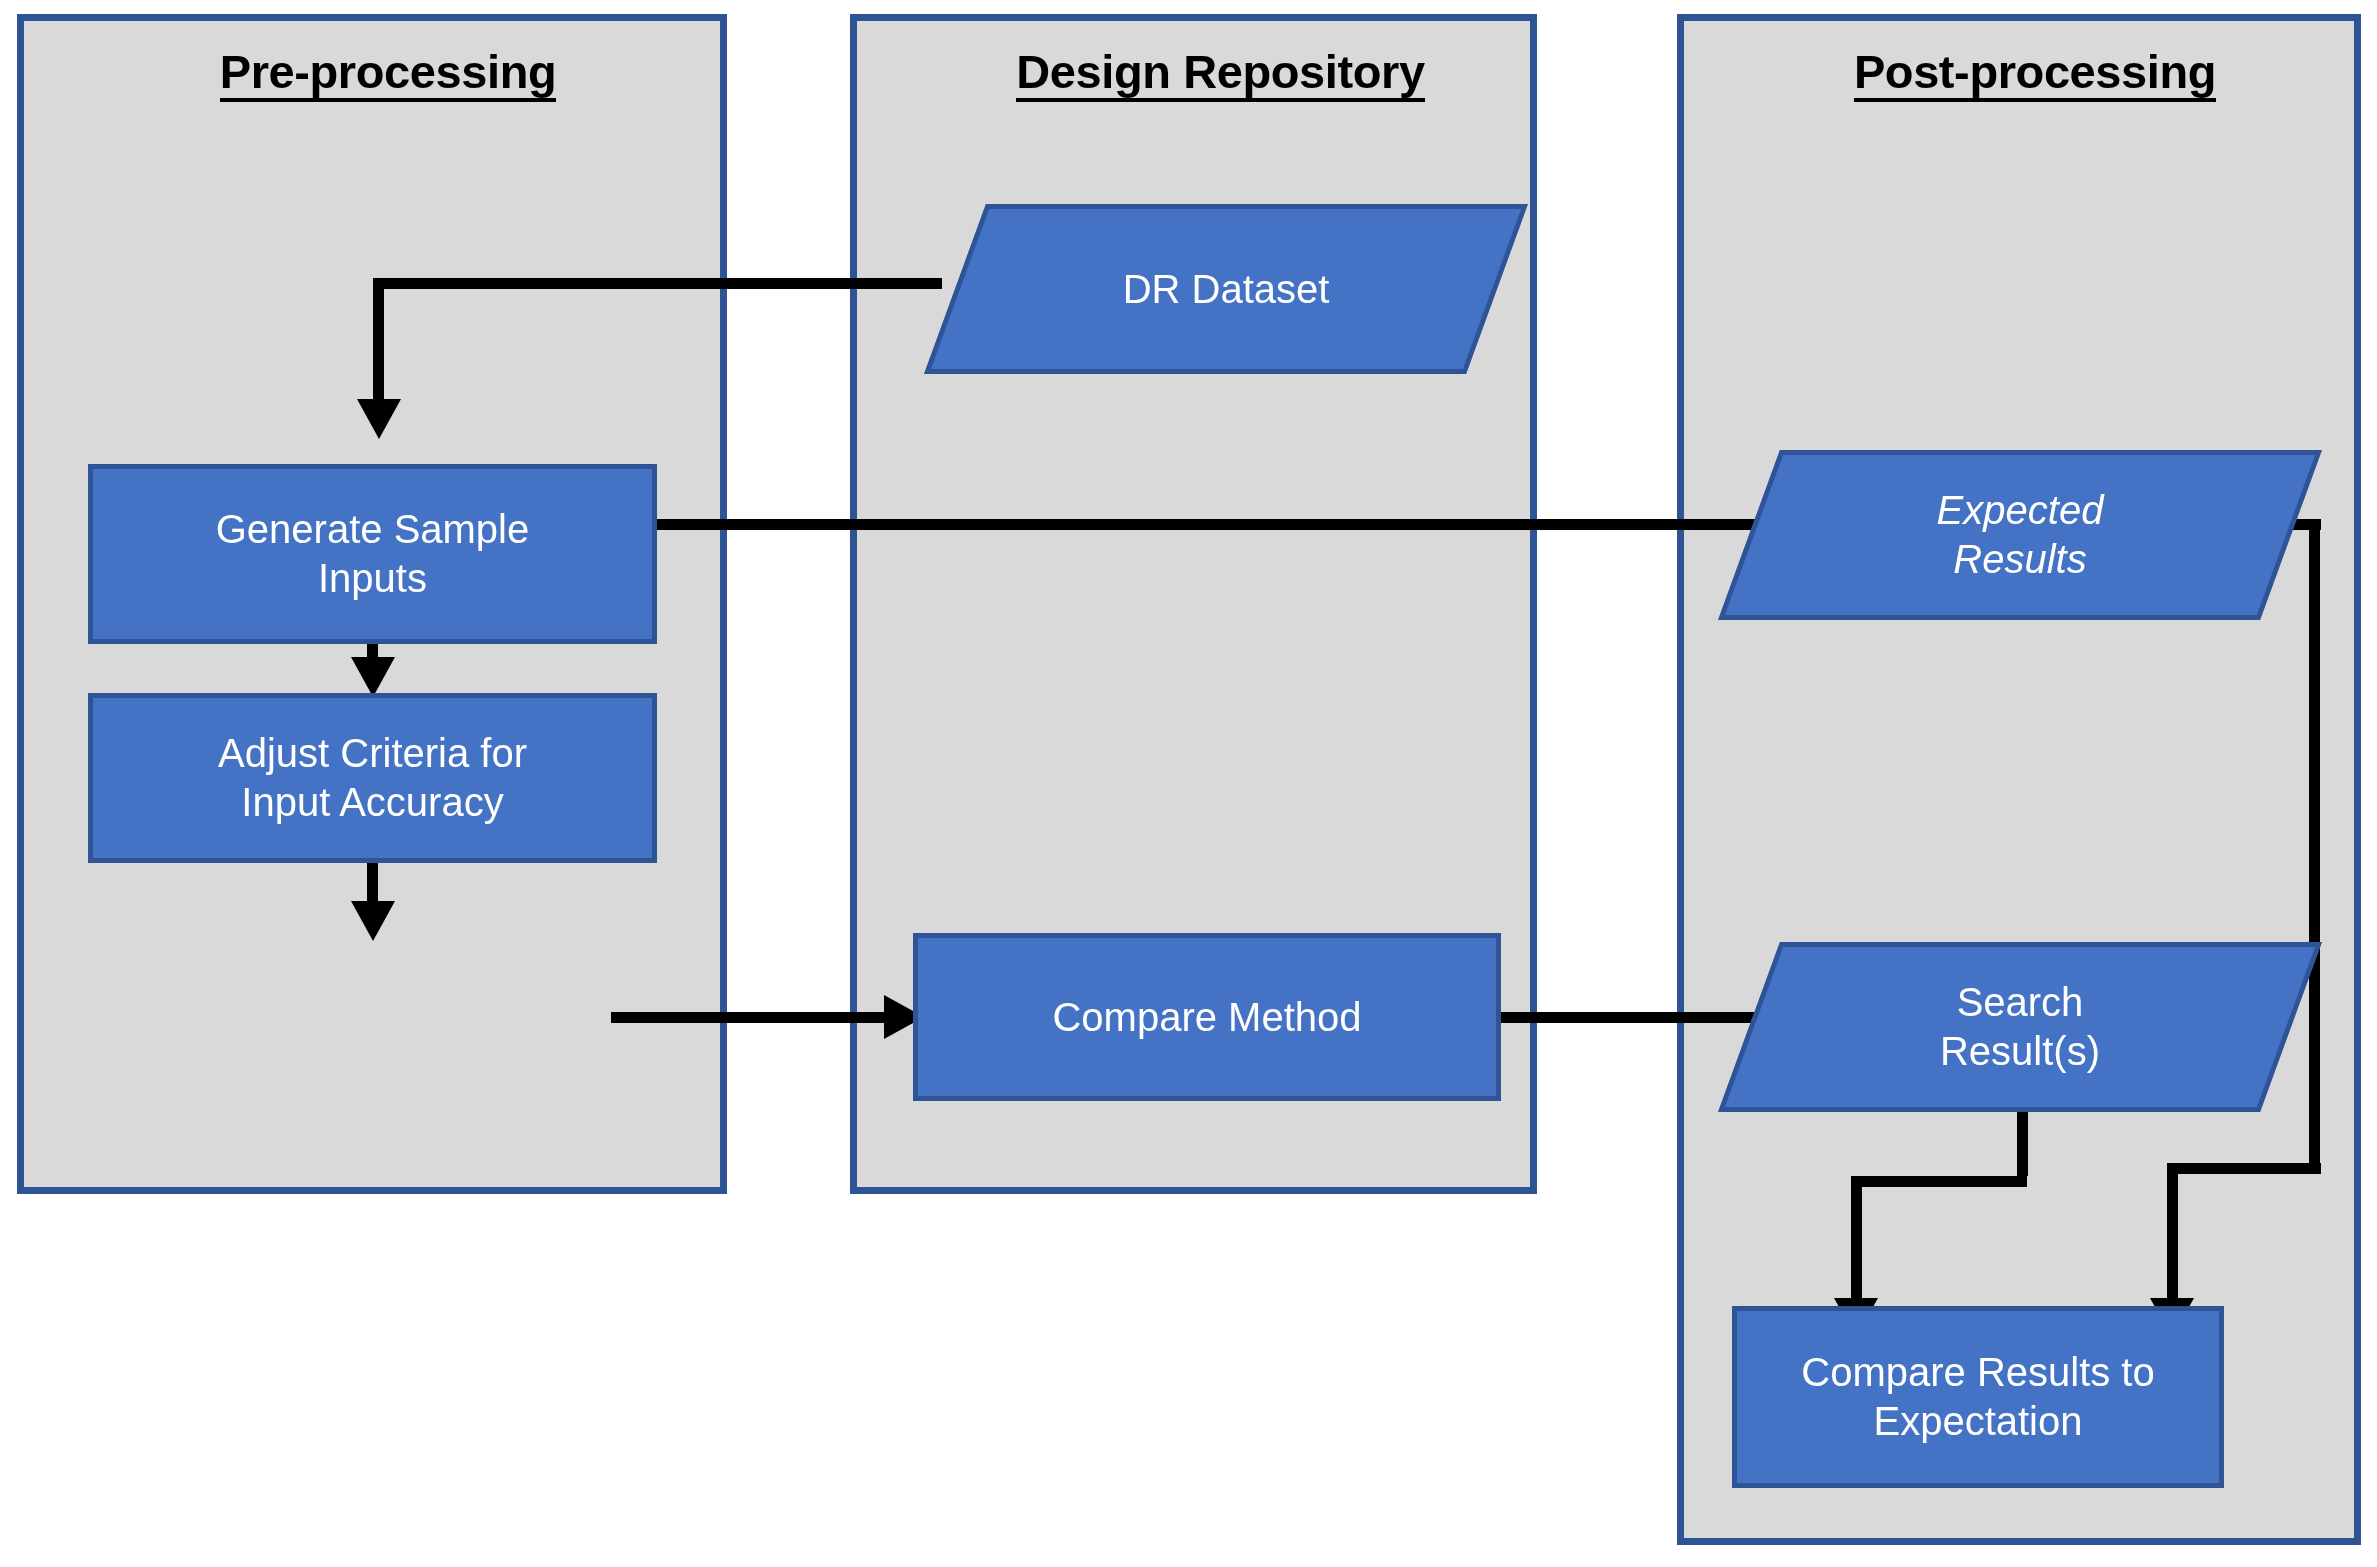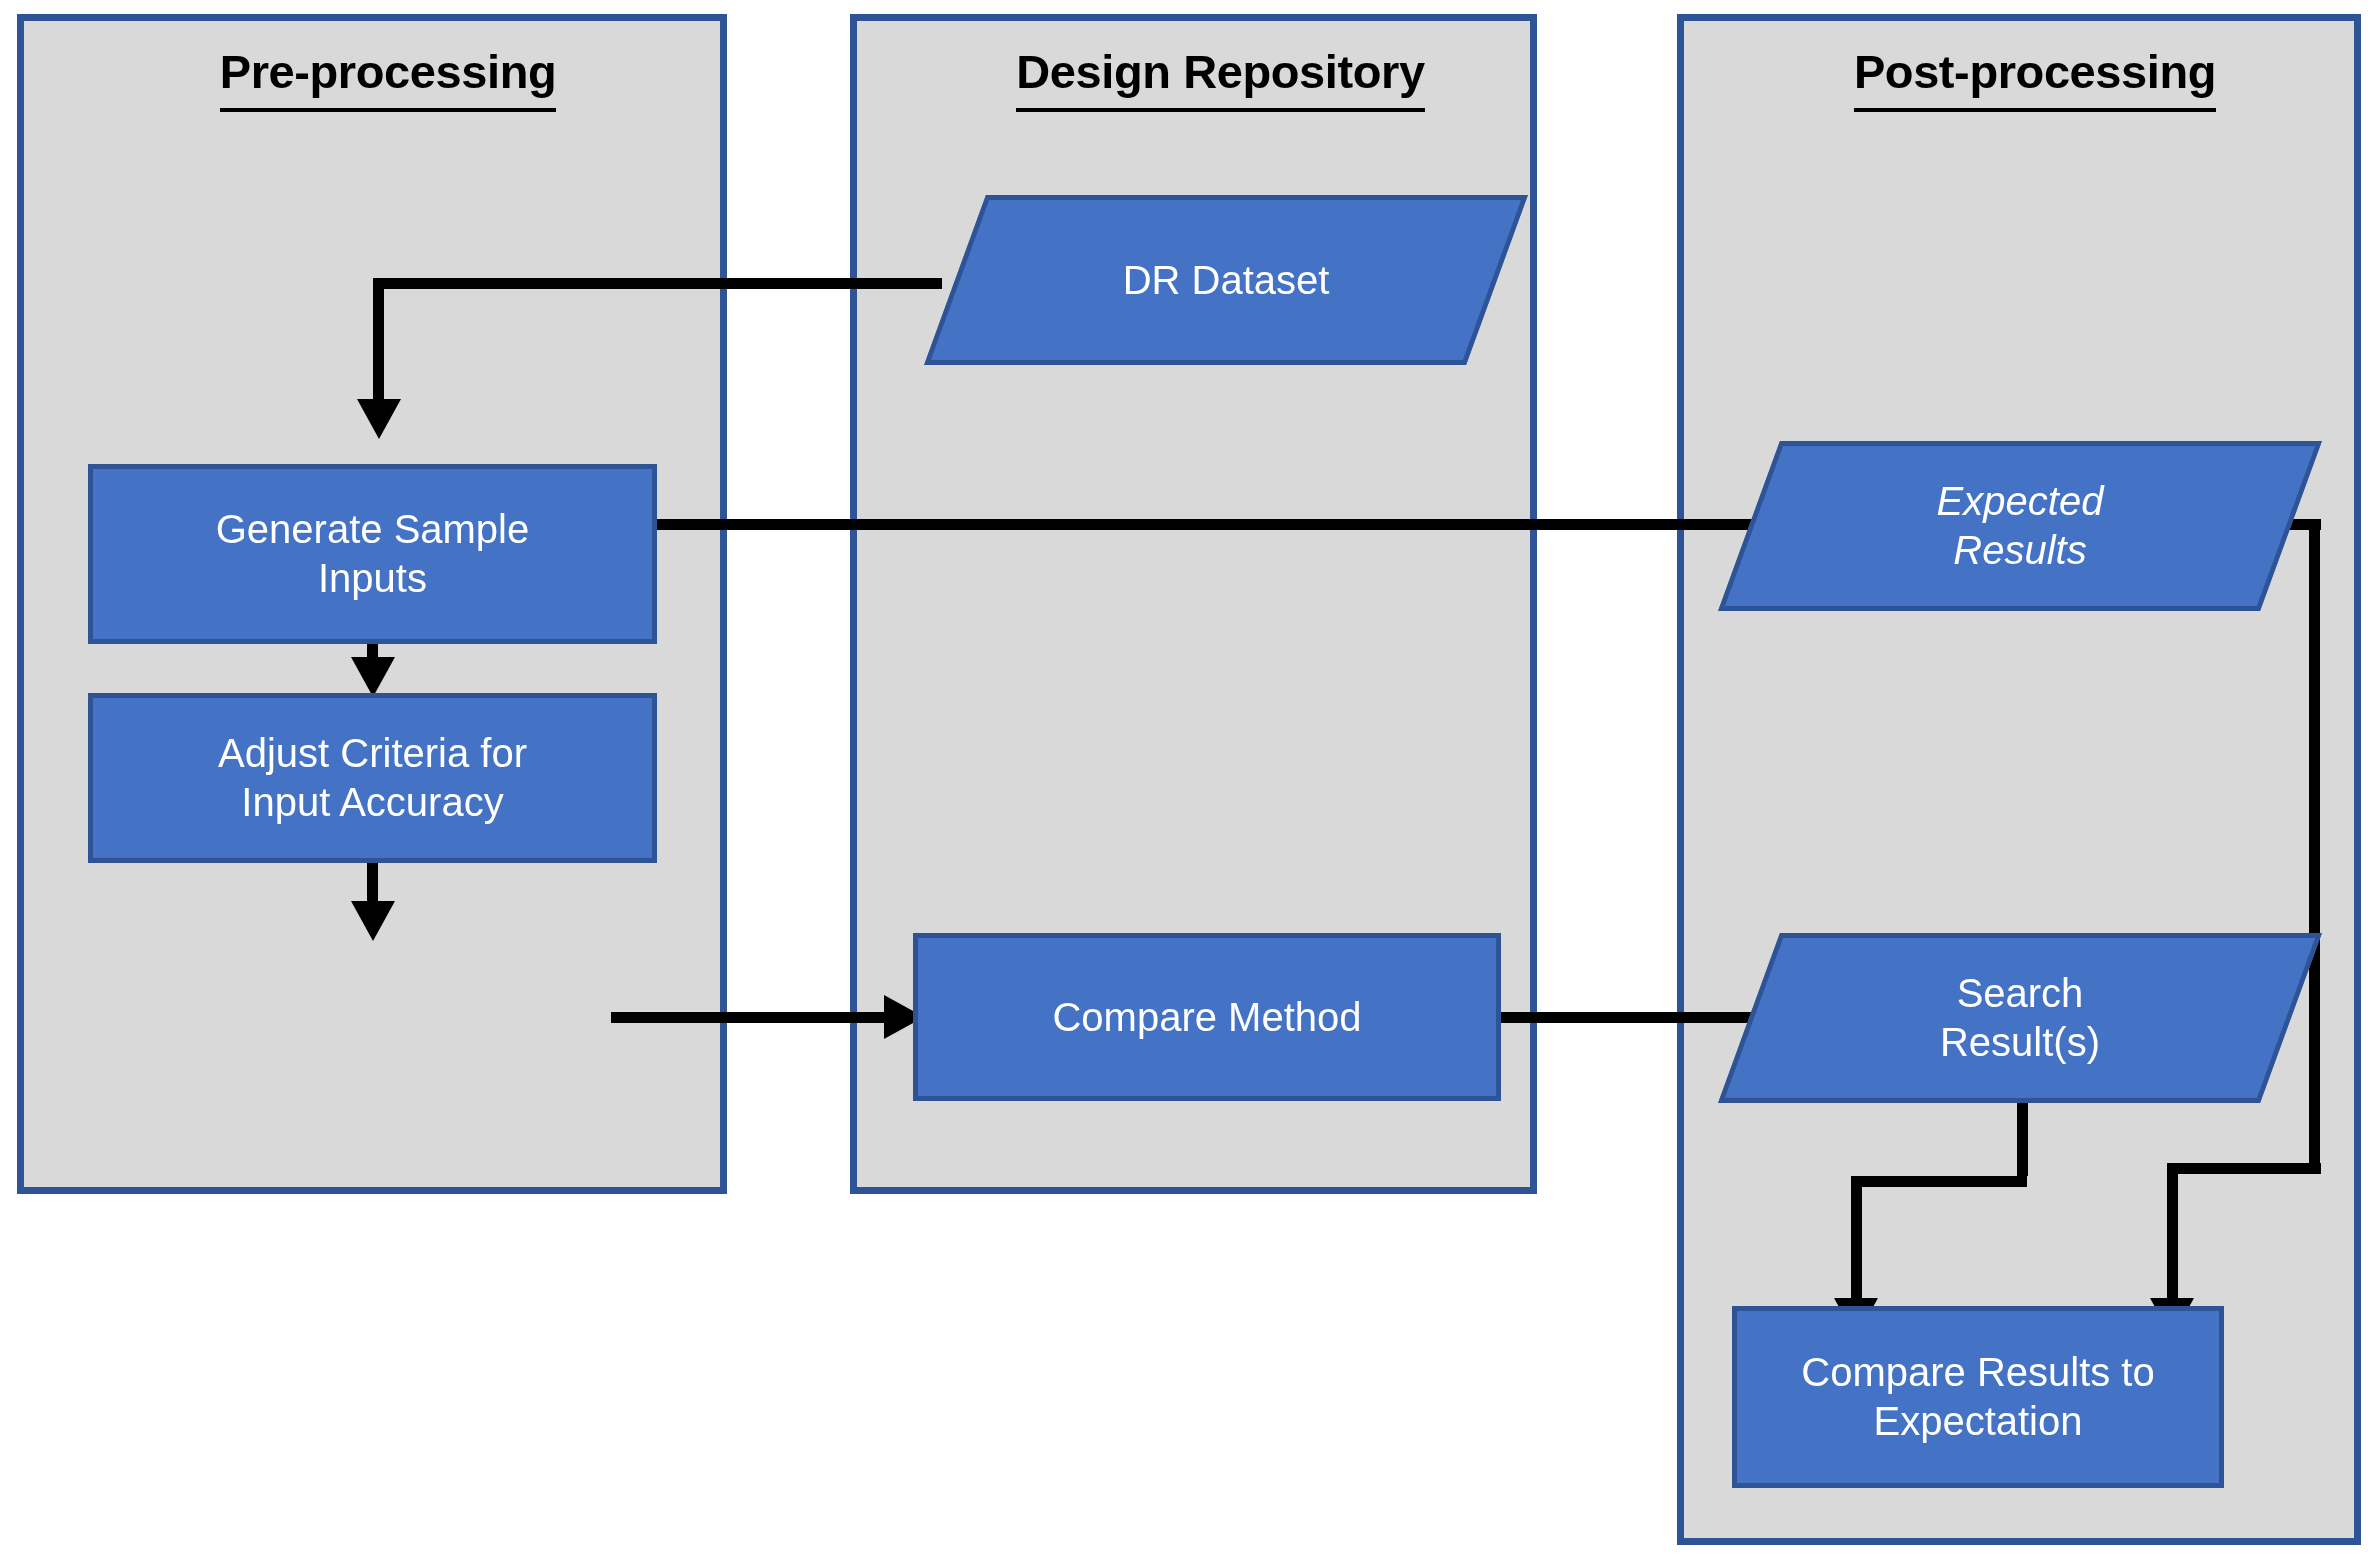--- a/index.html
+++ b/index.html
@@ -26,21 +26,21 @@
     left: 0;
     right: 0;
     text-align: center;
     font-size: 47px;
     font-weight: bold;
     color: #000000;
     letter-spacing: -0.4px;
   }
   .panel-title span {
     border-bottom: 4.6px solid #000000;
-    padding-bottom: 10px;
+    padding-bottom: 0;
     margin-left: 32px;
   }
   .node {
     position: absolute;
     box-sizing: border-box;
     display: flex;
     align-items: center;
     justify-content: center;
     text-align: center;
     color: #ffffff;
@@ -49,20 +49,21 @@
     font-weight: normal;
     z-index: 5;
   }
   .node.rect {
     background: #4472C4;
     border: 5.3px solid #2F5496;
   }
   .node.para {
     background: transparent;
     border: none;
+    margin-top: 9px;
   }
   .node.para .para-shape {
     position: absolute;
     inset: 0;
     background: #4472C4;
     border: 5.3px solid #2F5496;
     box-sizing: border-box;
     transform: skewX(-20deg);
     z-index: -1;
   }

